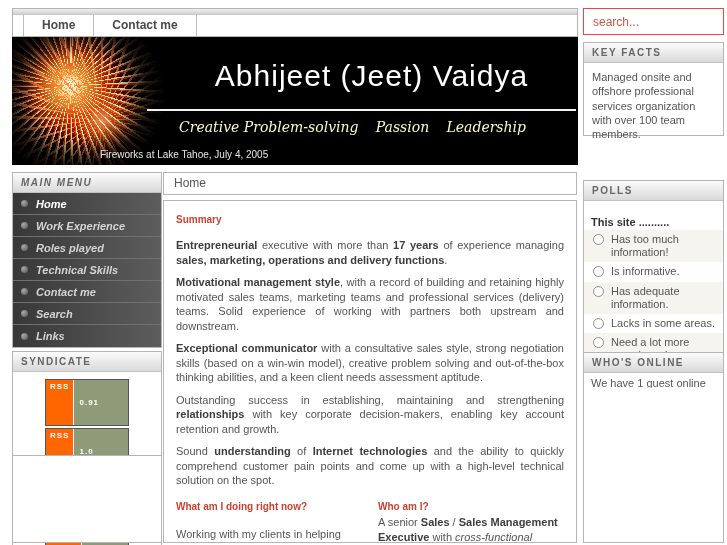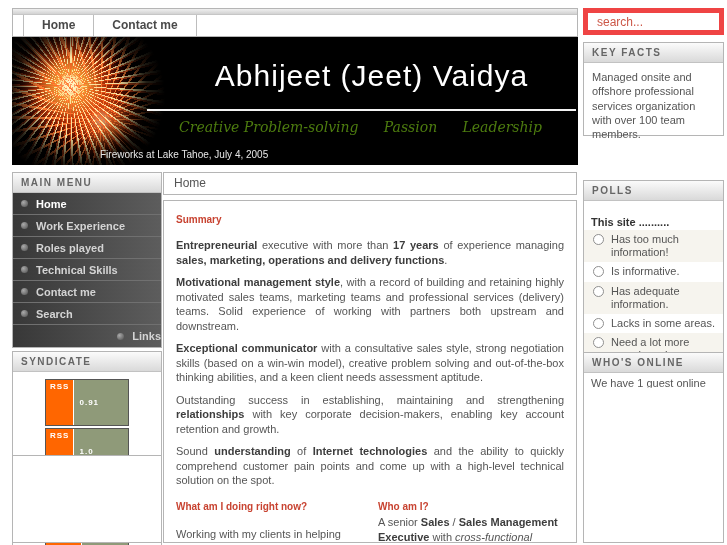--- a/index.html
+++ b/index.html
@@ -11,50 +11,50 @@
   
   #tabbar { left:12px; top:8px; width:566px; height:29px; }
   .tabbar-strip { height:6px; background:linear-gradient(#efefef,#d2d2d2); border-bottom:1px solid #c6c6c6; }
   .tabs { display:flex; height:21px; padding-left:10px; }
   .tab { border-right:1px solid #bdbdbd; padding:0 18px; font-size:12px; font-weight:bold;
     color:#4a4a4a; line-height:21px; cursor:pointer; }
   .tab:first-child { border-left:1px solid #bdbdbd; }
 
   
   #searchbox { left:583px; top:8px; width:141px; height:27px; }
-  .search-input { width:100%; height:100%; border:5px solid #ef4444; padding:0 0 0 9px;
+  .search-input { width:100%; height:100%; border:1px solid #ef4444; padding:0 0 0 9px;
     color:#cc5747; font-size:12px; font-family:"Liberation Sans", sans-serif; outline:none; }
 
   
   #banner { left:12px; top:37px; width:566px; height:128px; background:#000; }
   .fireworks { position:absolute; left:0; top:0; width:153px; height:128px; overflow:hidden;
     background:
       radial-gradient(circle at 44% 46%, rgba(0,0,0,0) 0 36%, rgba(0,0,0,.85) 62%, #000 78%),
       repeating-conic-gradient(from 2deg at 38% 38%, rgba(255,232,165,.95) 0 1.4deg, rgba(255,90,30,.6) 1.4deg 2.8deg, transparent 2.8deg 6.5deg),
       repeating-conic-gradient(from 0deg at 58% 64%, rgba(255,130,55,.9) 0 2deg, transparent 2deg 9deg),
       radial-gradient(circle at 38% 38%, #fff3c4 0 5px, rgba(255,170,60,.95) 14px, rgba(210,60,10,.75) 34px, rgba(120,10,0,.4) 52px, transparent 64px),
       radial-gradient(circle at 58% 64%, #ffe9b0 0 4px, rgba(255,120,40,.85) 12px, rgba(150,30,0,.5) 30px, transparent 46px),
       #000; }
   .banner-title { position:absolute; left:153px; right:0; top:22px; text-align:center;
     color:#fff; font-size:30px; letter-spacing:1px; }
   .banner-line { position:absolute; left:135px; right:2px; top:72px; height:2px; background:#f2f2f2; }
   .banner-taglines { position:absolute; left:153px; right:0; top:82px; display:flex;
-    justify-content:space-between; padding:0 36px 0 14px; color:#4d7c0f;
+    justify-content:space-between; padding:0 52px 0 14px; color:#fef9c3;
     font-family:"DejaVu Serif", serif; font-style:italic; font-size:14px; }
   .banner-caption { position:absolute; left:88px; bottom:5px; color:#e6e6e6; font-size:10px; z-index:3; }
 
   
   .module-header { background:linear-gradient(#fbfbfb,#d9d9d9); color:#666; font-size:10px;
     font-weight:bold; letter-spacing:1.5px; padding:4px 8px; border-bottom:1px solid #c2c2c2; }
 
   
-  #mainmenu { left:12px; top:172px; width:150px; }
+  #mainmenu { left:12px; top:172px; width:150px;font-style:italic; }
   .menu-item { display:flex; align-items:center; height:22px; padding-left:8px; cursor:pointer;
     background:linear-gradient(to right,#383838,#5d5d5d); border-bottom:1px solid #707070; }
-  .menu-item:last-child { border-bottom:none;justify-content:flex-end; }
+  .menu-item:last-child { border-bottom:none; }
   .bullet { width:7px; height:7px; border-radius:50%; margin-right:8px;
     background:radial-gradient(circle at 35% 35%, #aaa, #4e4e4e); }
   .menu-label { font-size:11px; font-weight:bold; color:#d4d4d4; }
   .menu-item.active .menu-label { color:#fff; }
 
   #syndicate { left:12px; top:351px; width:150px; padding-bottom:5px; }
   .badges { padding:7px 0 2px; }
   .badge { display:flex; width:84px; margin:0 auto 2px; border:1px solid #555;
     box-shadow:inset 0 0 0 1px #fff; font-size:8px; font-weight:bold; letter-spacing:1px;
     color:#fff; cursor:pointer; }

